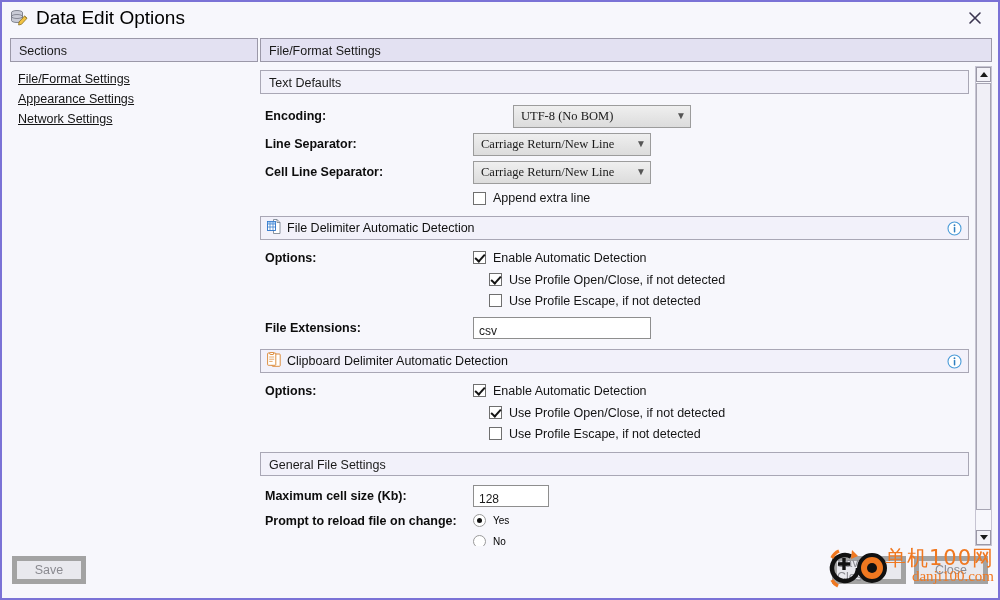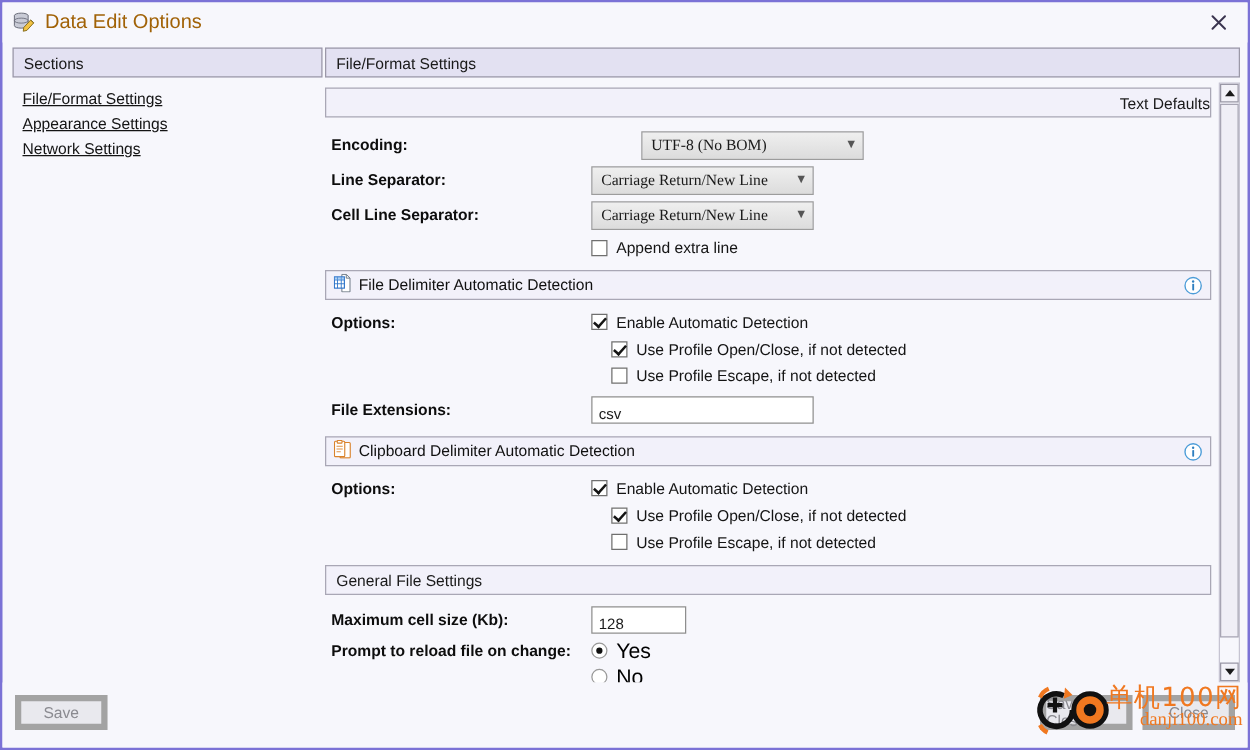--- a/index.html
+++ b/index.html
@@ -12,21 +12,21 @@
   .window{
     position:relative;width:1000px;height:600px;box-sizing:border-box;
     border:2px solid #7b72d6;background:#f7f7fc;
   }
   
   .titlebar{
     height:32px;display:flex;align-items:center;
     background:#f7f7fc;padding:0 0 0 8px;position:relative;
   }
   .title-icon{width:18px;height:18px;position:relative;flex:0 0 auto;margin-right:8px;}
-  .title-text{font-size:16px;color:#a16207;}
+  .title-text{font-size:19px;color:#000000;}
   .close-btn{
     position:absolute;right:6px;top:3px;width:34px;height:26px;
     display:flex;align-items:center;justify-content:center;cursor:pointer;
   }
   .close-btn svg{display:block;}
   
   .body-area{position:absolute;left:0;top:32px;right:0;bottom:52px;}
   .left-pane{position:absolute;left:8px;top:4px;width:248px;bottom:0;}
   .right-pane{position:absolute;left:258px;top:4px;right:6px;bottom:0;}
   .panel-head{
@@ -82,21 +82,21 @@
   }
   .chk-line{display:flex;align-items:center;height:21px;font-size:12.5px;color:#141414;cursor:pointer;}
   .cbox{
     width:13px;height:13px;border:1px solid #6f6f6f;background:#fff;
     box-sizing:border-box;margin-right:7px;position:relative;flex:0 0 auto;
   }
   .cbox.on:after{
     content:"";position:absolute;left:3px;top:0px;width:4px;height:8px;
     border:solid #141414;border-width:0 2px 2px 0;transform:rotate(42deg);
   }
-  .radio-line{display:flex;align-items:center;height:21px;font-size:17px;cursor:pointer;}
+  .radio-line{display:flex;align-items:center;height:21px;font-size:10px;cursor:pointer;}
   .rbox{
     width:13px;height:13px;border:1px solid #9a9a9a;border-radius:50%;background:#fff;
     box-sizing:border-box;margin-right:7px;position:relative;flex:0 0 auto;
   }
   .rbox.on:after{
     content:"";position:absolute;left:3px;top:3px;width:5px;height:5px;border-radius:50%;background:#101010;
   }
   .grp-head{
     height:24px;box-sizing:border-box;border:1px solid #a9a7b5;background:#f2f1fa;
     display:flex;align-items:center;padding:0 6px 0 6px;margin-top:2px;
@@ -159,21 +159,21 @@
       </div>
     </div>
 
     <div class="right-pane">
       <div class="panel-head">File/Format Settings</div>
 
       <div class="scroll-host">
 
         <div class="content">
 
-          <div class="panel-head lightest" style="width:709px;margin-top:4px;text-align:right;">Text Defaults</div>
+          <div class="panel-head lightest" style="width:709px;margin-top:4px;">Text Defaults</div>
 
           <div class="row" style="margin-top:8px;gap:40px;">
             <span class="lbl">Encoding:</span>
             <span class="combo w-enc">
               <span class="cv">UTF-8 (No BOM)</span>
               <span class="cd">▼</span>
             </span>
           </div>
 
           <div class="row">

